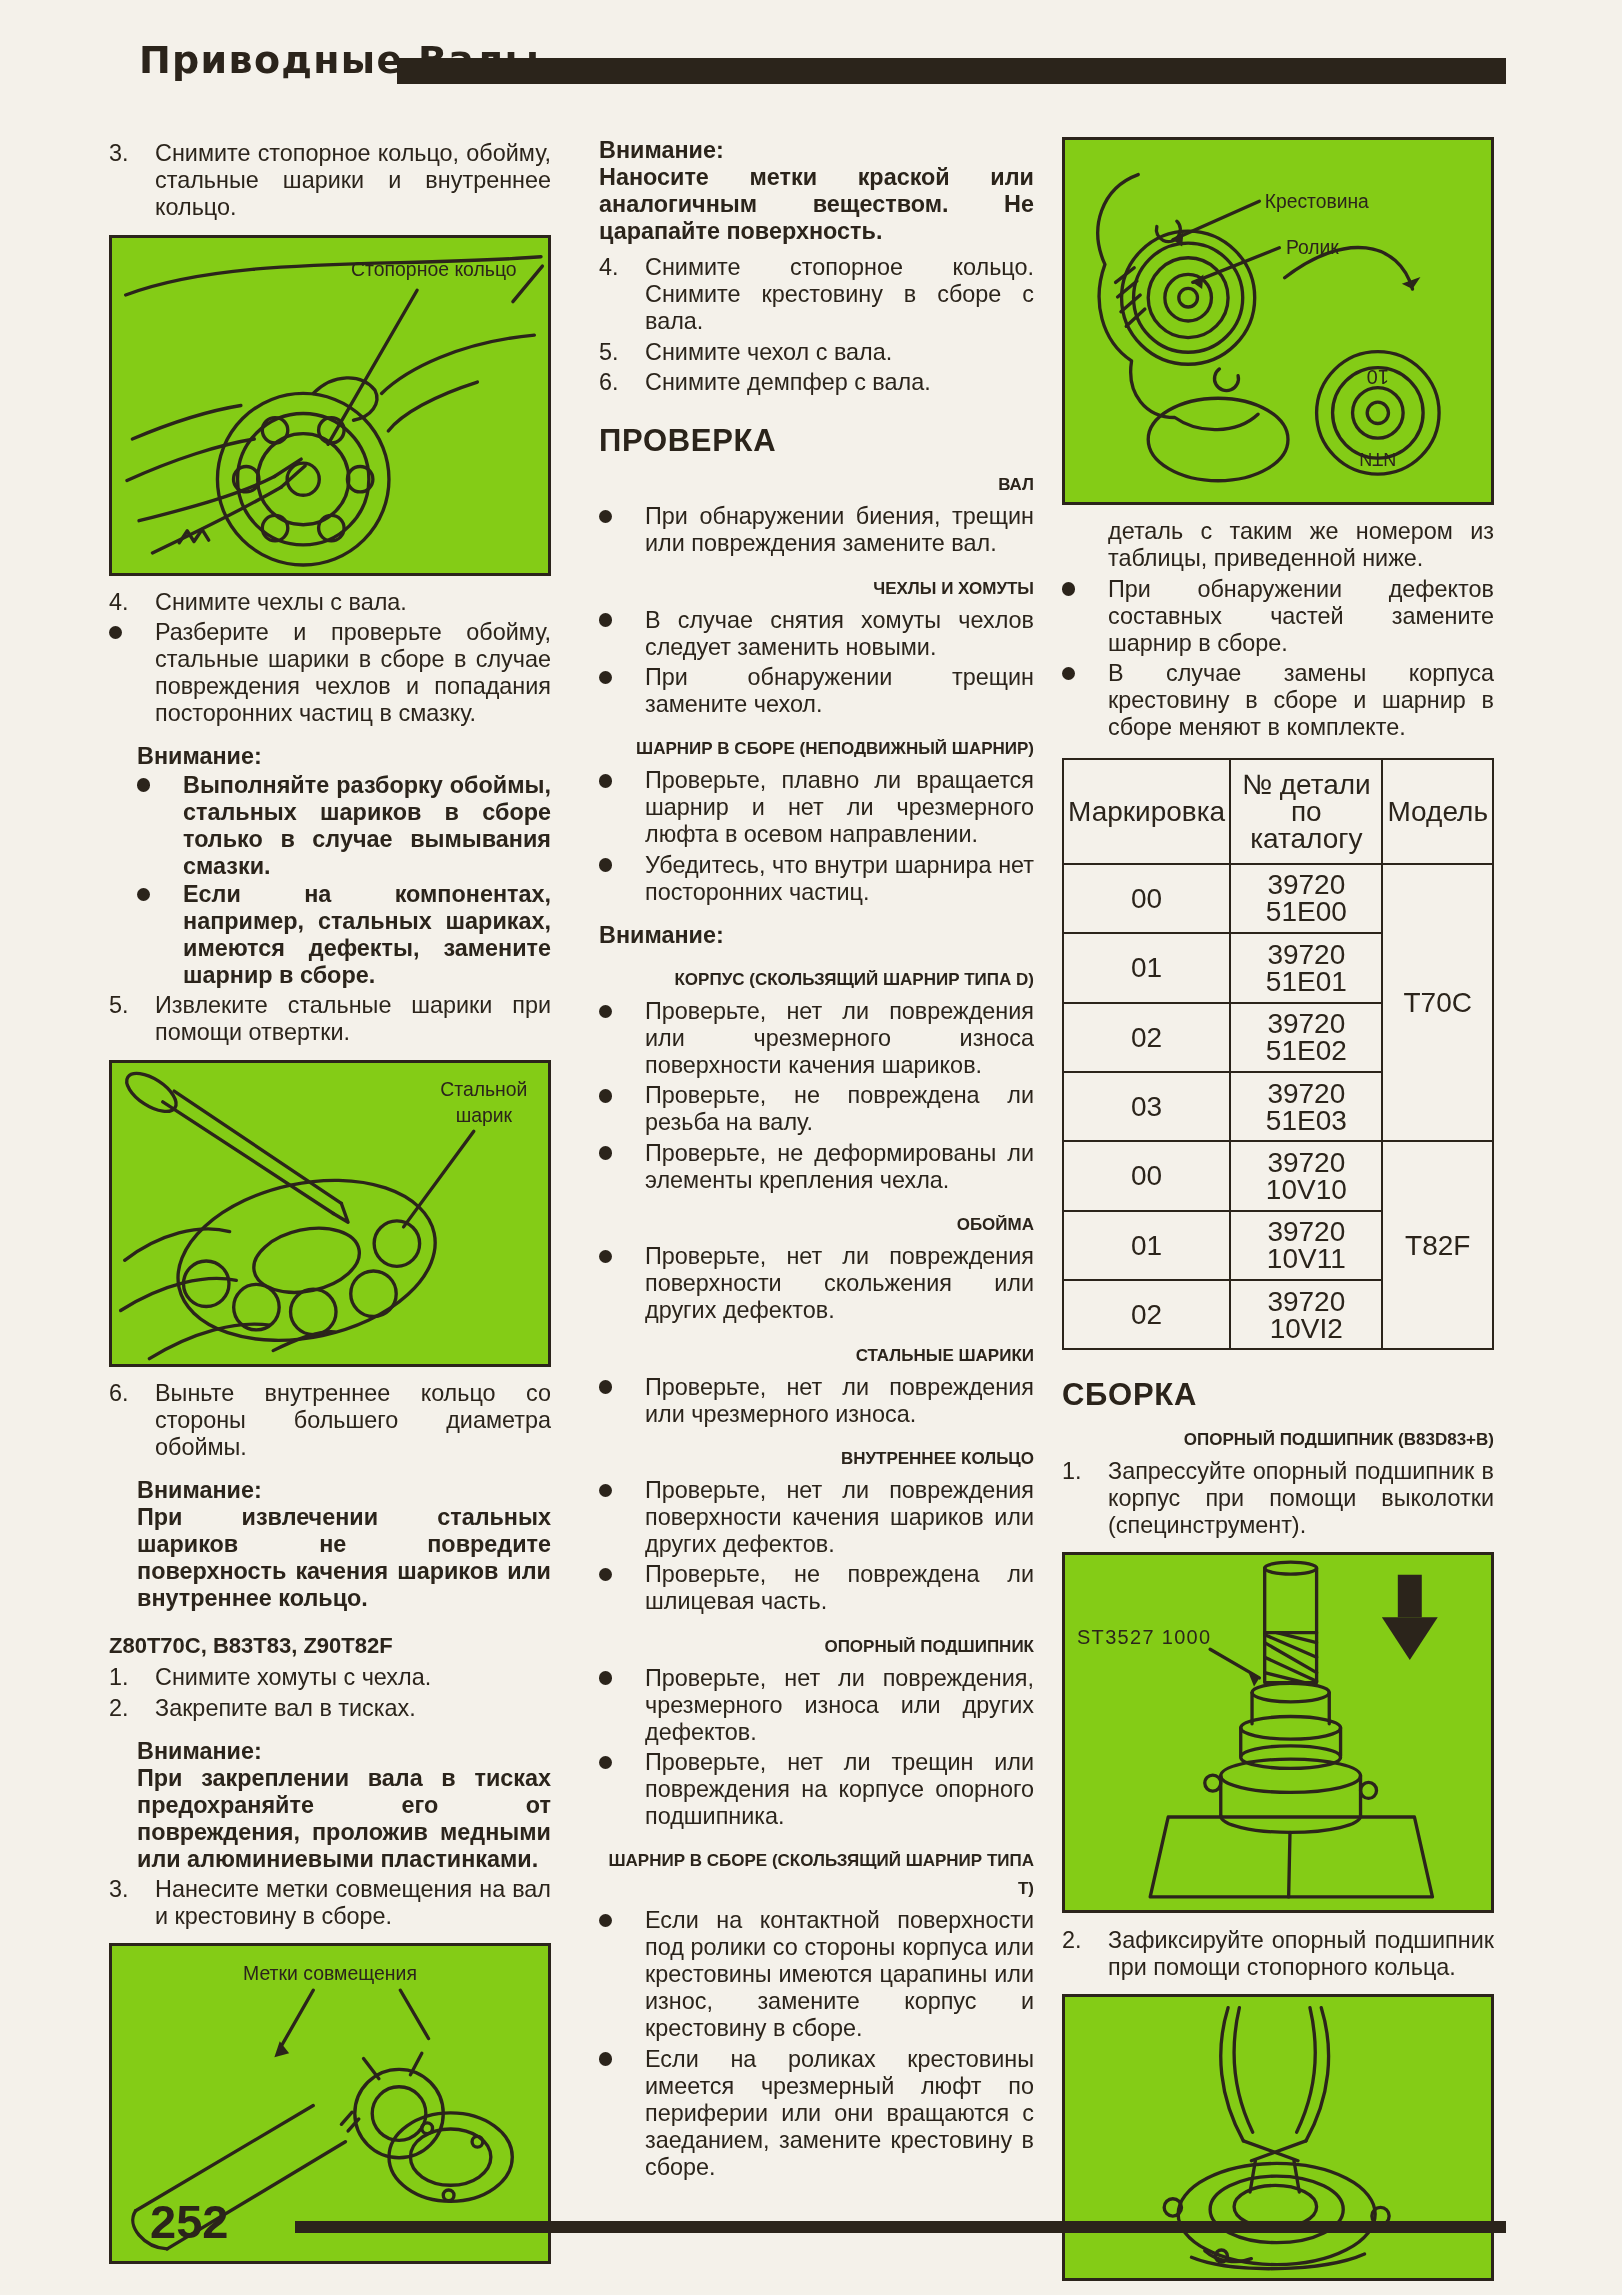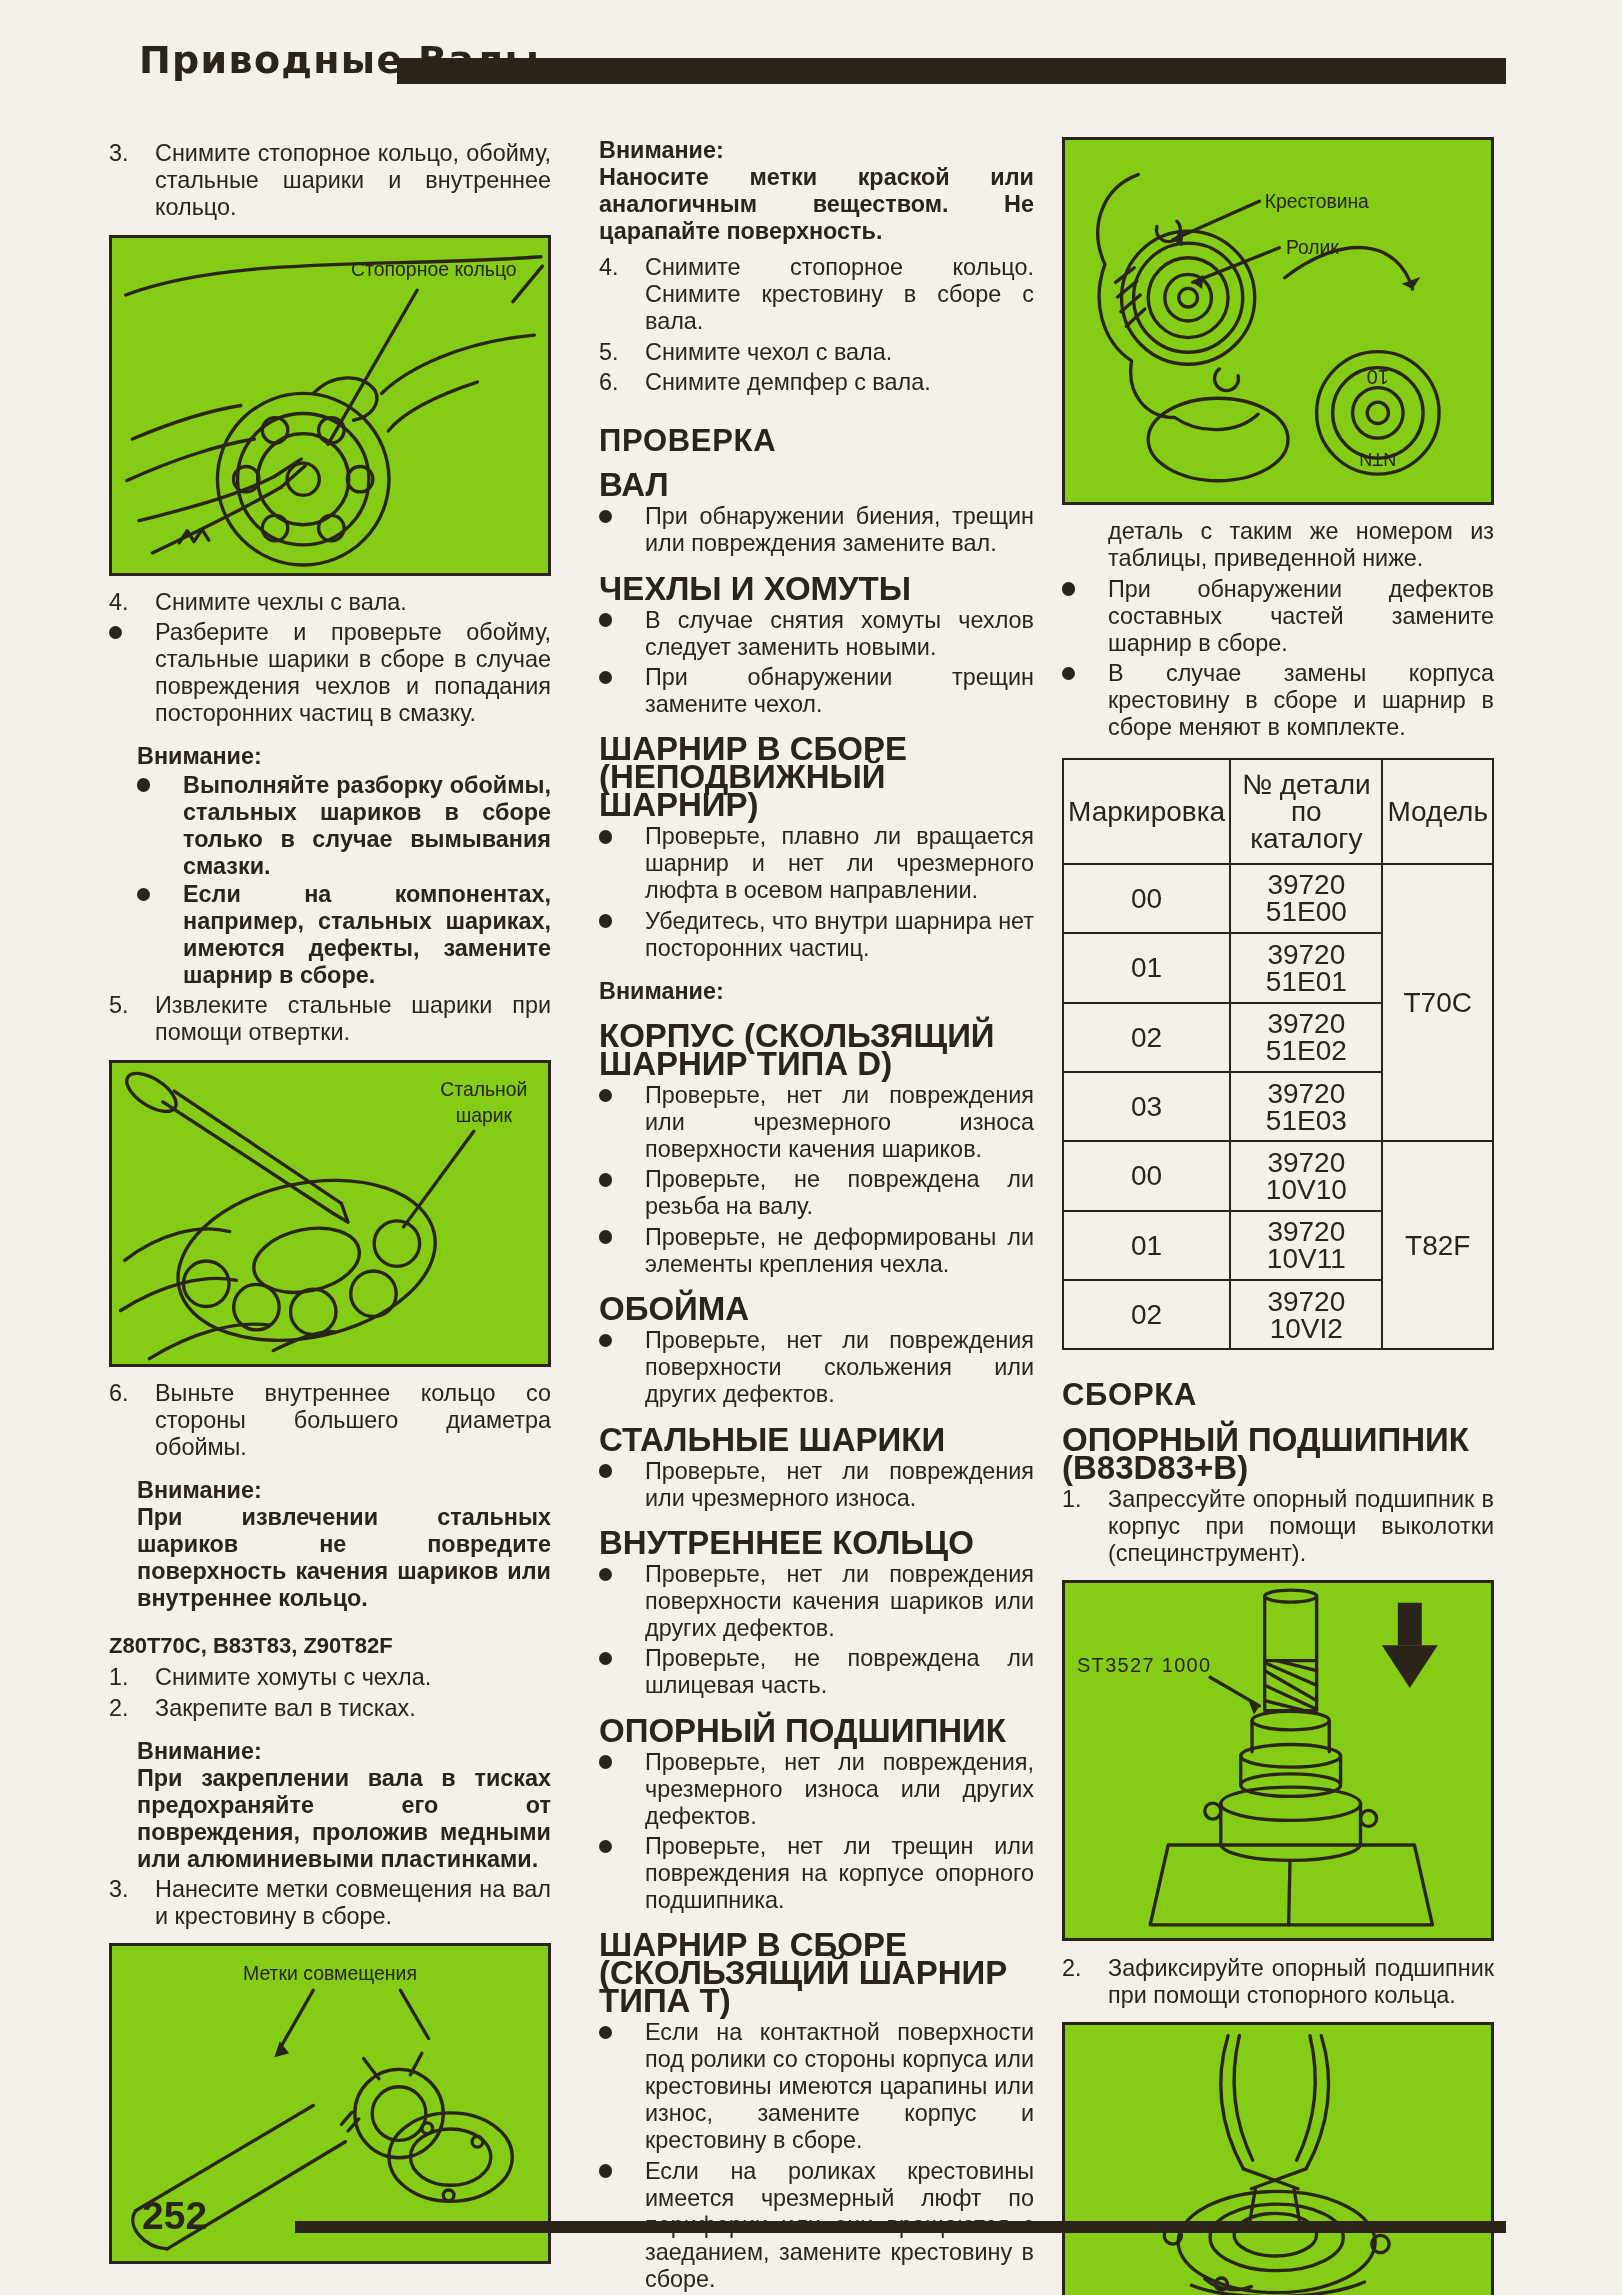--- a/index.html
+++ b/index.html
@@ -15,41 +15,41 @@
   #col-mid{left:599px;width:435px;}
   #col-right{left:1062px;width:432px;}
   .inset{margin-left:28px;}
   
   .li{display:flex;margin:3.3px 0 3.3px 0;}
   .li-m{flex:0 0 46px;}
   .li-t{flex:1;text-align:justify;}
   .bullet{width:13.4px;height:13.4px;border-radius:50%;background:#2b241b;margin-top:6.7px;}
   
   .h1{font-size:31px;font-weight:bold;margin:31px 0 9.4px 0;letter-spacing:0.7px;}
-  .h2{font-size:33px;font-weight:bold;margin:17.4px 0 4px 0;line-height:28px;}
+  .h2{font-size:17px;font-weight:bold;margin:17.4px 0 4px 0;line-height:28px;text-align:right;}
   .models-h{font-size:22px;font-weight:bold;margin:20px 0 5.4px 0;}
   
   .warn{margin-top:16px;}
   .warn-title{font-weight:bold;}
   .warn-text{font-weight:bold;text-align:justify;}
   .warn .li-t{font-weight:bold;}
   .warn .li{margin:1.3px 0;}
   
   .cont{margin-left:46px;text-align:justify;}
   
   .fig{border:3.3px solid #2b241b;margin:13.4px 0;background:#84cc16;}
   .fig svg{display:block;width:100%;}
   
   table.parts{border-collapse:collapse;width:100%;margin-top:17.4px;font-size:28px;}
   table.parts th,table.parts td{border:2px solid #2b241b;text-align:center;font-weight:normal;}
   table.parts{border:2.7px solid #2b241b;}
   table.parts th{padding:10.7px 4px;}
   table.parts td{padding:6.7px 4px;}
   
-  .footer-num{position:absolute;left:142px;top:2194px;font-size:39px;font-weight:800;}
+  .footer-num{position:absolute;left:150px;top:2194px;font-size:47px;font-weight:800;}
   .footer-bar{position:absolute;left:295px;top:2221px;width:1211px;height:12px;background:#2b241b;}
   svg text{font-family:"Liberation Sans",sans-serif;}
 </style>
 </head>
 <body>
 
 <div class="page">
 
   <div class="header-title">Приводные Валы</div>
   <div class="header-bar"></div>

